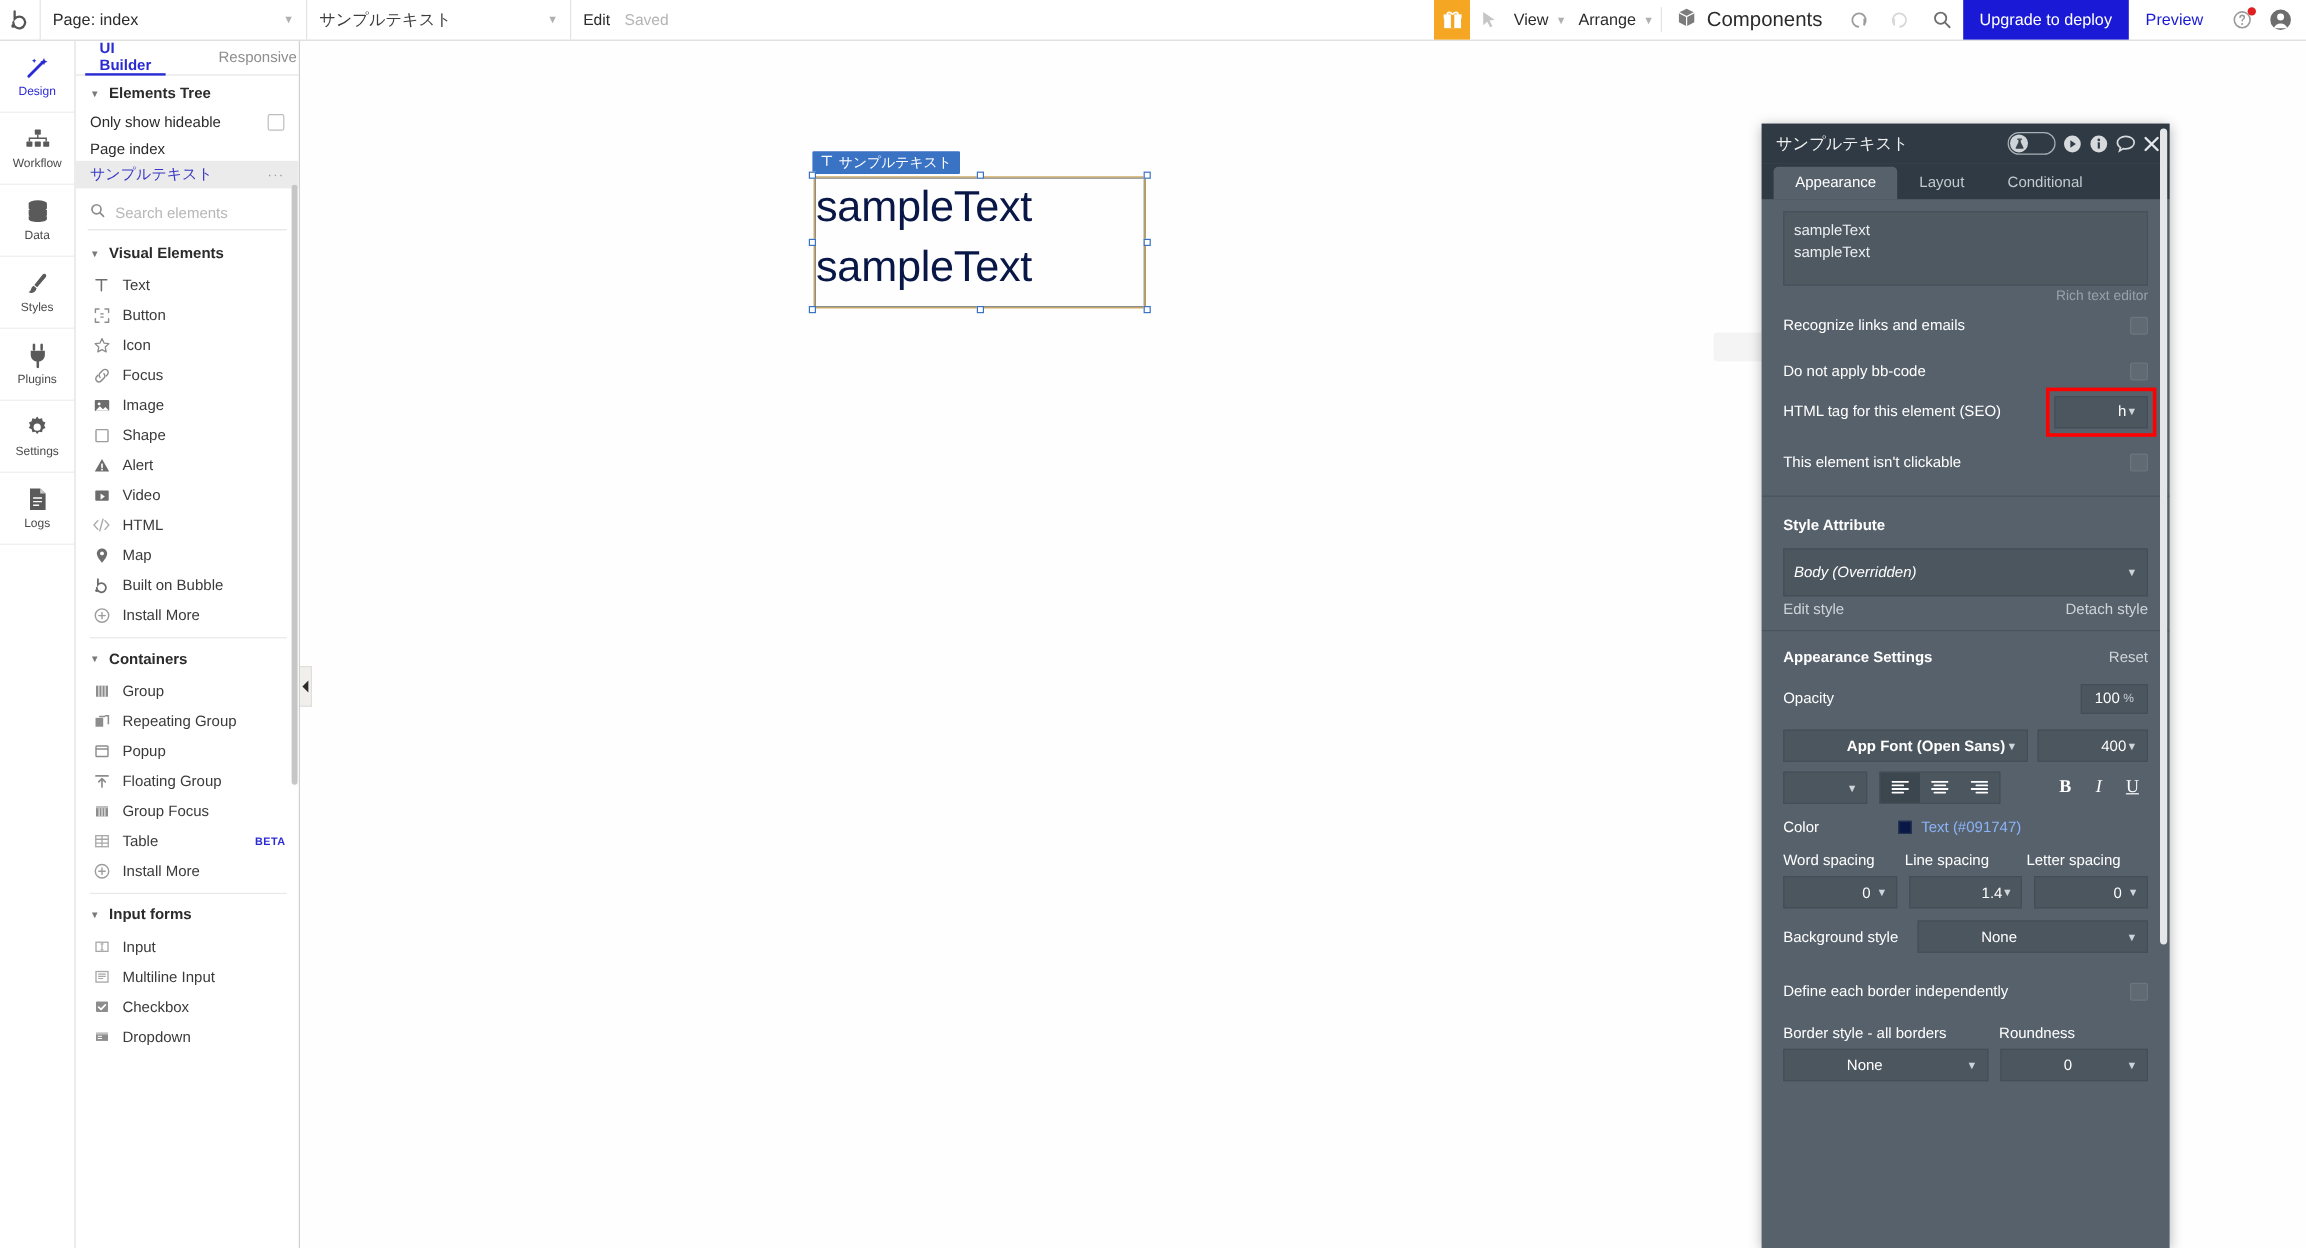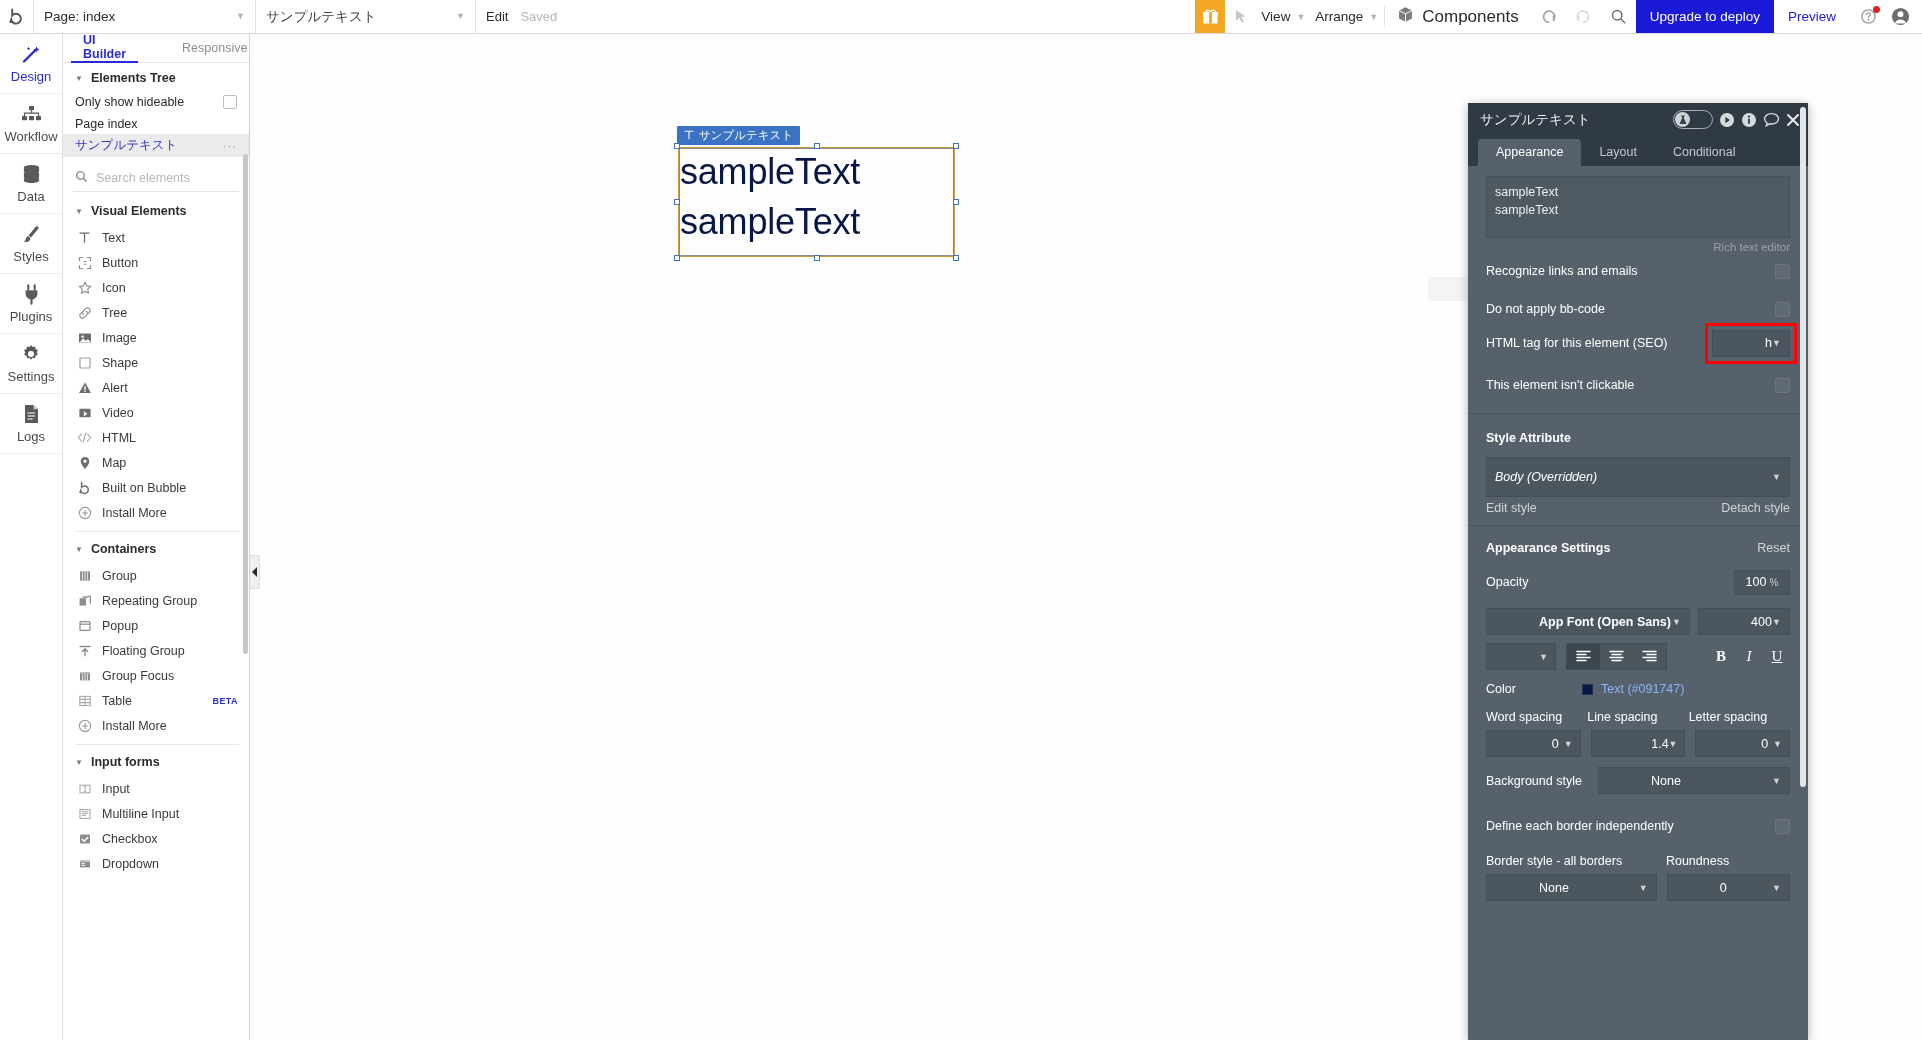--- a/index.html
+++ b/index.html
@@ -77,21 +77,21 @@
   .tb-avatar { padding: 0 12px 0 4px; display: flex; align-items: center; cursor: pointer; }
 
   
   #rail {
     position: absolute; top: 34px; left: 0; width: 63px; height: 1006px;
     background: #ffffff; border-right: 1px solid #e0e0e0; z-index: 40;
   }
   .rail-item {
     height: 60px; display: flex; flex-direction: column;
     align-items: center; justify-content: center; gap: 4px;
-    font-size: 13px; color: #4a4a4a; cursor: pointer;
+    font-size: 10px; color: #4a4a4a; cursor: pointer;
     border-bottom: 1px solid #ededed;
   }
   .rail-item .ri { height: 22px; display: flex; align-items: center; }
   .rail-item.active { color: #2b2bd4; }
 
   
   #leftpanel {
     position: absolute; top: 34px; left: 63px; width: 187px; height: 1006px;
     background: #ffffff; border-right: 1px solid #d0d0d0;
     overflow: hidden; z-index: 35;
@@ -621,21 +621,21 @@
         </span>
         <span>Icon</span>
       </div>
       <div class="lp-el">
         <span class="elico">
           <svg width="14" height="14" viewBox="0 0 14 14">
             <path d="M5.4 8.6a2.6 2.6 0 0 1 0-3.7l2.3-2.3a2.6 2.6 0 1 1 3.7 3.7l-1 1" fill="none" stroke="#8d8d8d" stroke-width="1.2" stroke-linecap="round"></path>
             <path d="M8.6 5.4a2.6 2.6 0 0 1 0 3.7l-2.3 2.3a2.6 2.6 0 1 1-3.7-3.7l1-1" fill="none" stroke="#8d8d8d" stroke-width="1.2" stroke-linecap="round"></path>
           </svg>
         </span>
-        <span>Tree</span>
+        <span>Focus</span>
       </div>
       <div class="lp-el">
         <span class="elico">
           <svg width="14" height="14" viewBox="0 0 14 14">
             <rect x="1" y="2.4" width="12" height="9.2" rx=".8" fill="#6d6d6d"></rect>
             <circle cx="4.6" cy="5.6" r="1.2" fill="#fff"></circle>
             <path d="M1.6 11.2l3.6-3.6 2.6 2.4 2-1.8 3.2 3z" fill="#fff"></path>
           </svg>
         </span>
         <span>Image</span>

